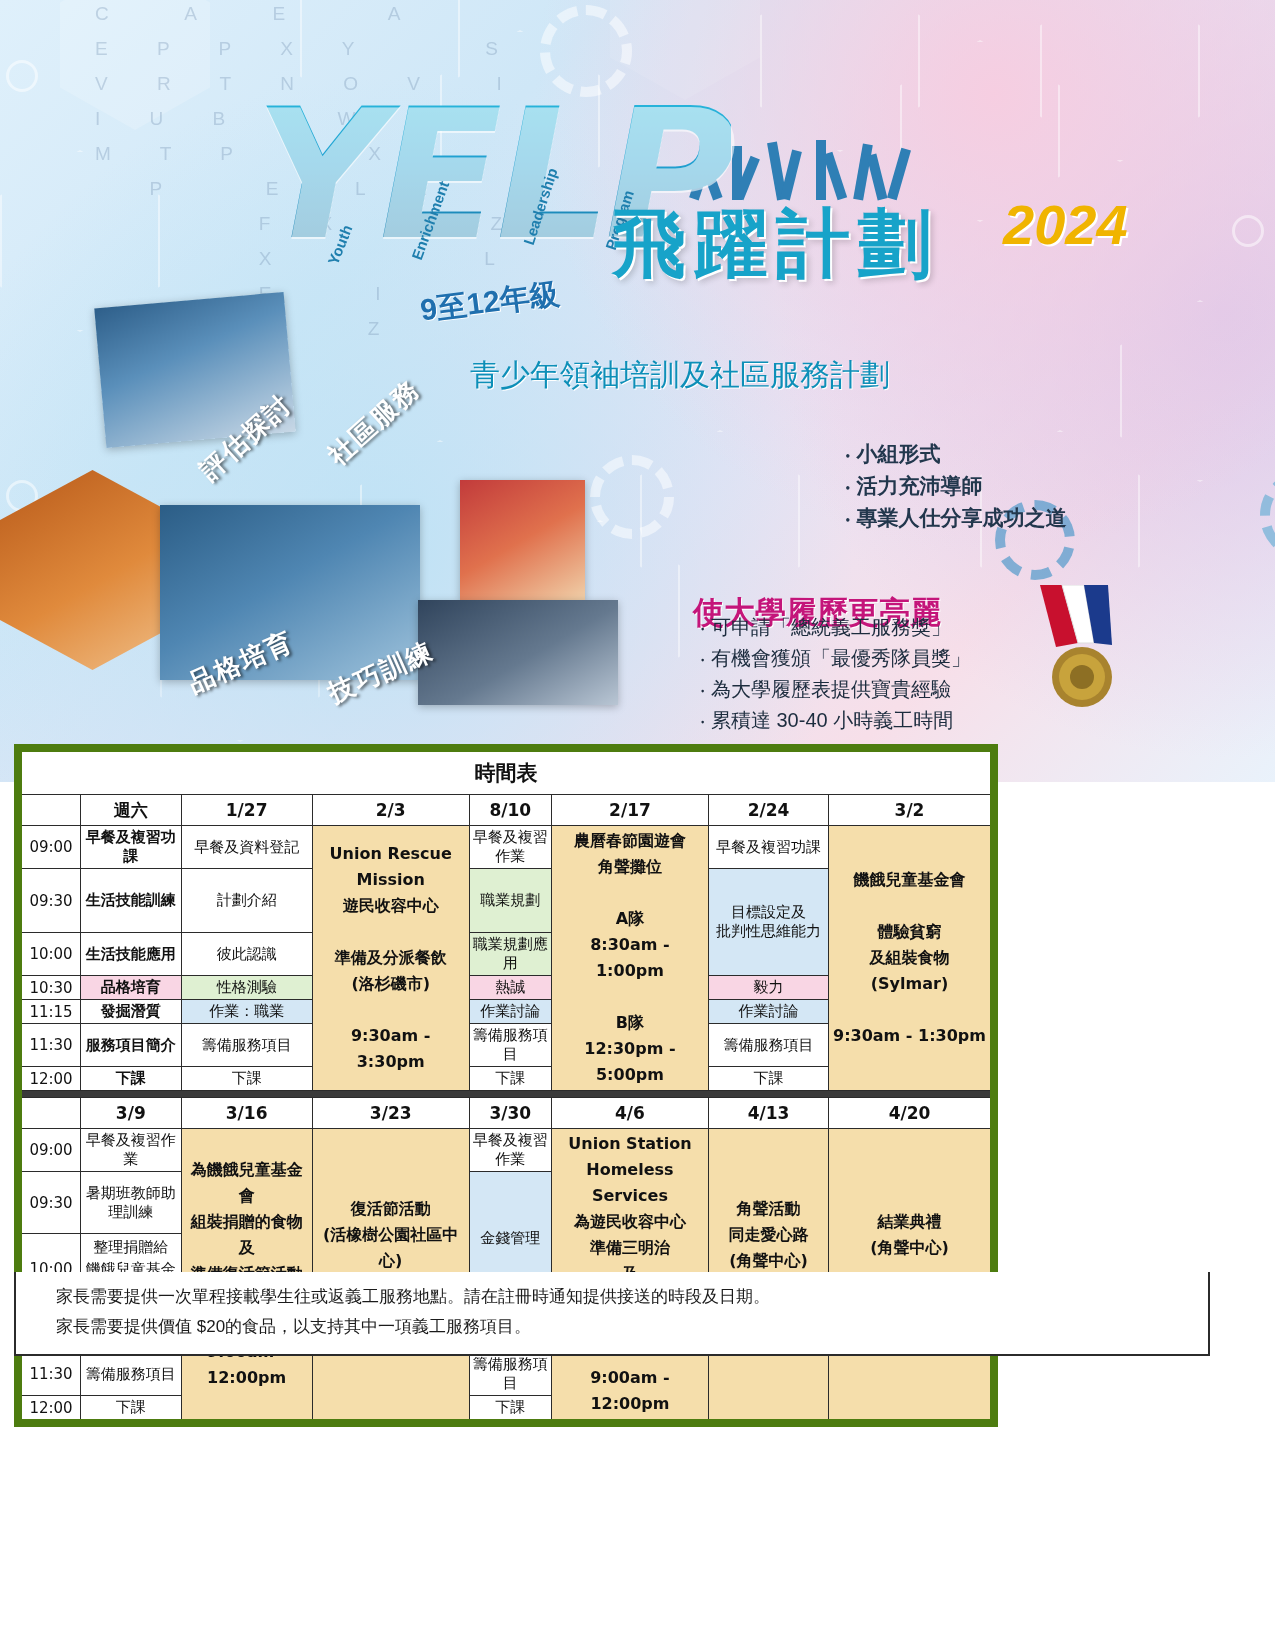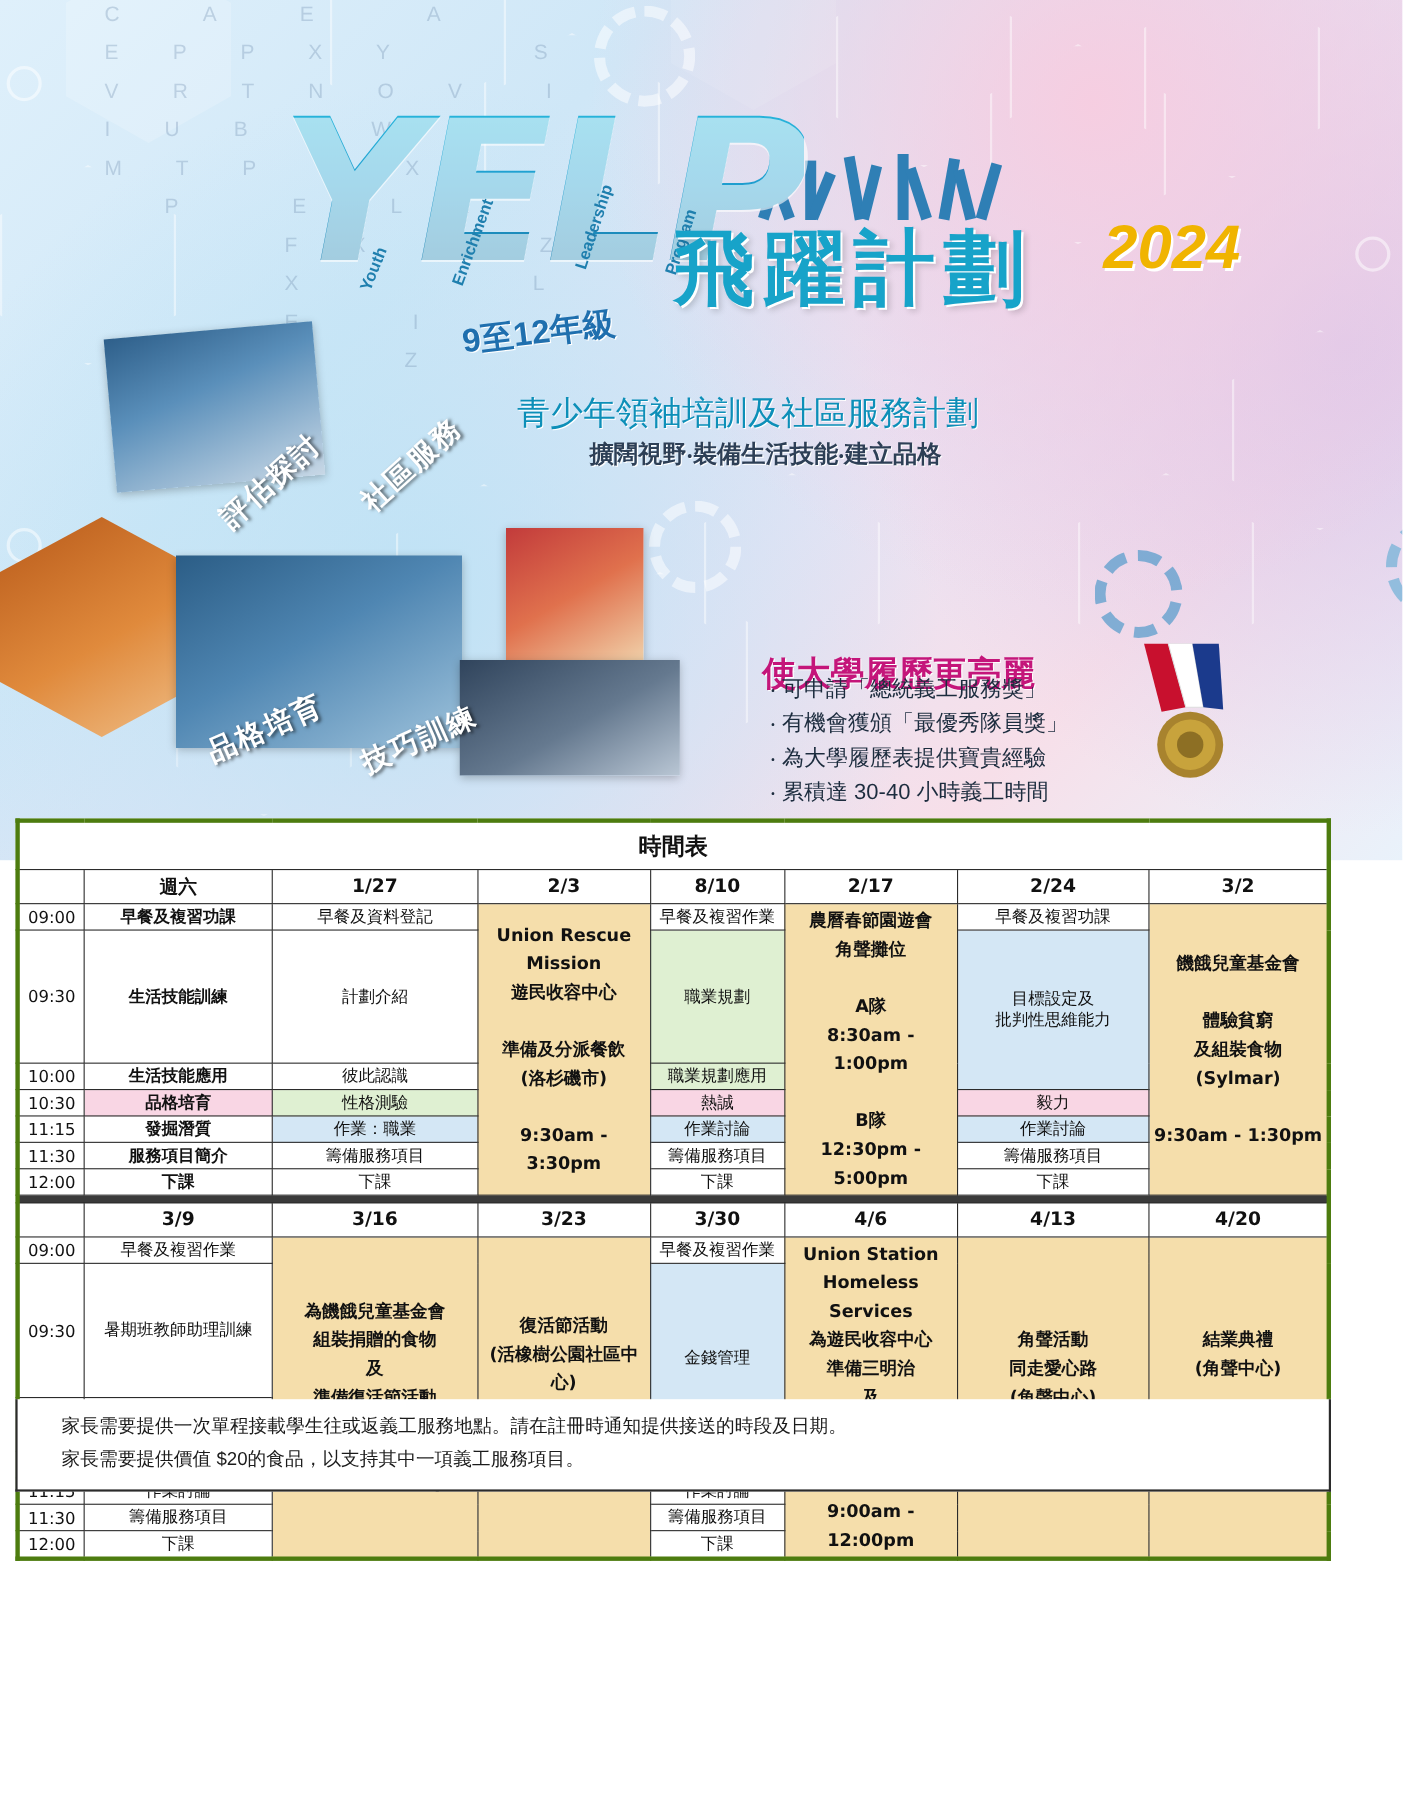--- a/index.html
+++ b/index.html
@@ -116,22 +116,22 @@
     position:absolute;font-size:26px;font-weight:bold;color:#ffffff;
     text-shadow:2px 2px 3px rgba(0,0,0,.55);
     letter-spacing:2px;
   }
   .dancers{position:absolute;left:690px;top:120px;width:220px;height:80px;}
   .dancer{position:absolute;bottom:0;width:10px;background:#2f7fb5;}
   
   .medal{position:absolute;left:1020px;top:585px;width:110px;height:130px;}
   
   .sched{
-    position:absolute;left:14px;top:744px;width:1196px;
-    border:4px solid #4d7c0f;border-collapse:collapse;background:#fff;
+    position:absolute;left:14px;top:744px;width:984px;
+    border:8px solid #4d7c0f;border-collapse:collapse;background:#fff;
   }
   .sched td,.sched th{
     border:1px solid #2b2b2b;
     font-size:15px;text-align:center;vertical-align:middle;
     padding:2px 3px;color:#111;
     font-family:"DejaVu Sans","Liberation Sans",sans-serif;
   }
   .sched .title-row td{
     font-size:21px;font-weight:bold;border:none;border-bottom:1px solid #2b2b2b;padding:7px;
   }
@@ -221,22 +221,26 @@
   <div class="yelp">YELP</div>
   <div class="yelp-word" style="left:340px;top:250px;transform:rotate(-68deg);">Youth</div>
   <div class="yelp-word" style="left:424px;top:245px;transform:rotate(-70deg);">Enrichment</div>
   <div class="yelp-word" style="left:536px;top:230px;transform:rotate(-72deg);">Leadership</div>
   <div class="yelp-word" style="left:618px;top:235px;transform:rotate(-72deg);">Program</div>
 
   <div class="chinese-title">飛躍計劃</div>
   <div class="year">2024</div>
   <div class="grade">9至12年級</div>
   <div class="sub1">青少年領袖培訓及社區服務計劃</div>
-  <div class="sub2">擴闊視野‧裝備生活技能‧建立品格</div>
-
+
+  <div class="bullets-a">
+    <div>‧ 小組形式</div>
+    <div>‧ 活力充沛導師</div>
+    <div>‧ 專業人仕分享成功之道</div>
+  </div>
 
   <div class="hl-title">使大學履歷更亮麗</div>
   <div class="bullets-b">
     <div>‧ 可申請「總統義工服務獎」</div>
     <div>‧ 有機會獲頒「最優秀隊員獎」</div>
     <div>‧ 為大學履歷表提供寶貴經驗</div>
     <div>‧ 累積達 30-40 小時義工時間</div>
   </div>
 
   <svg class="medal" viewBox="0 0 110 130">

